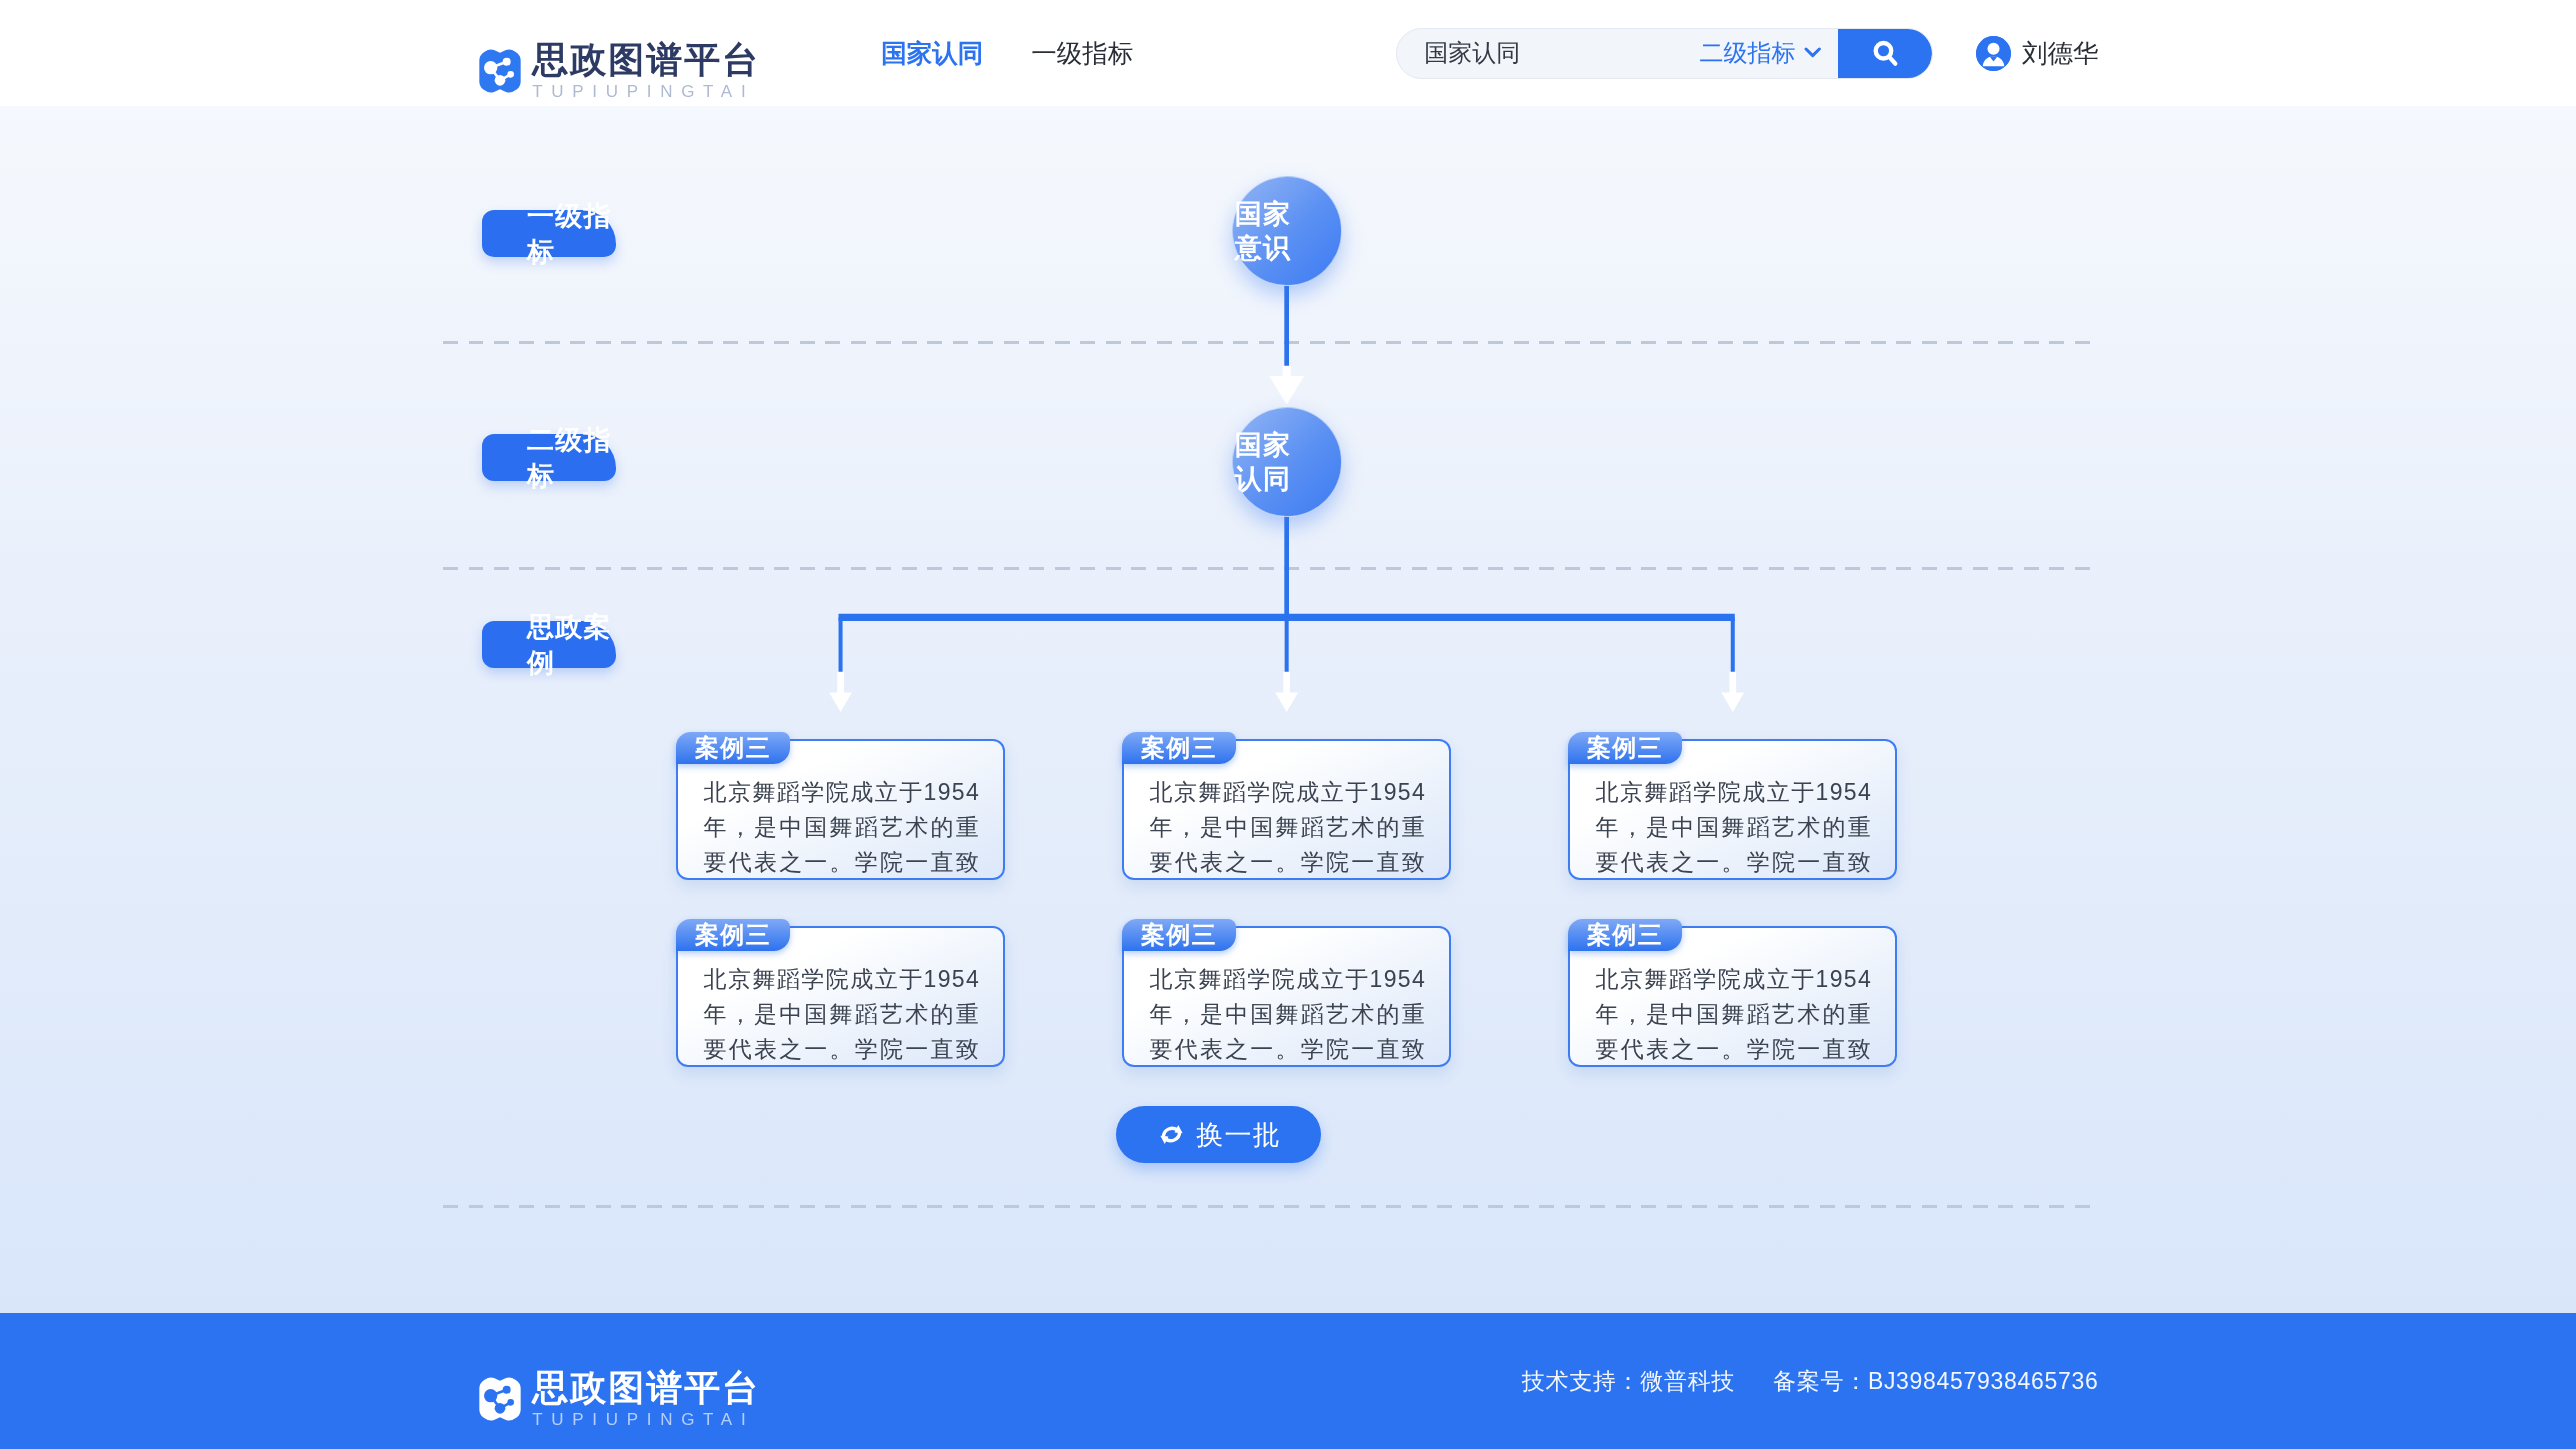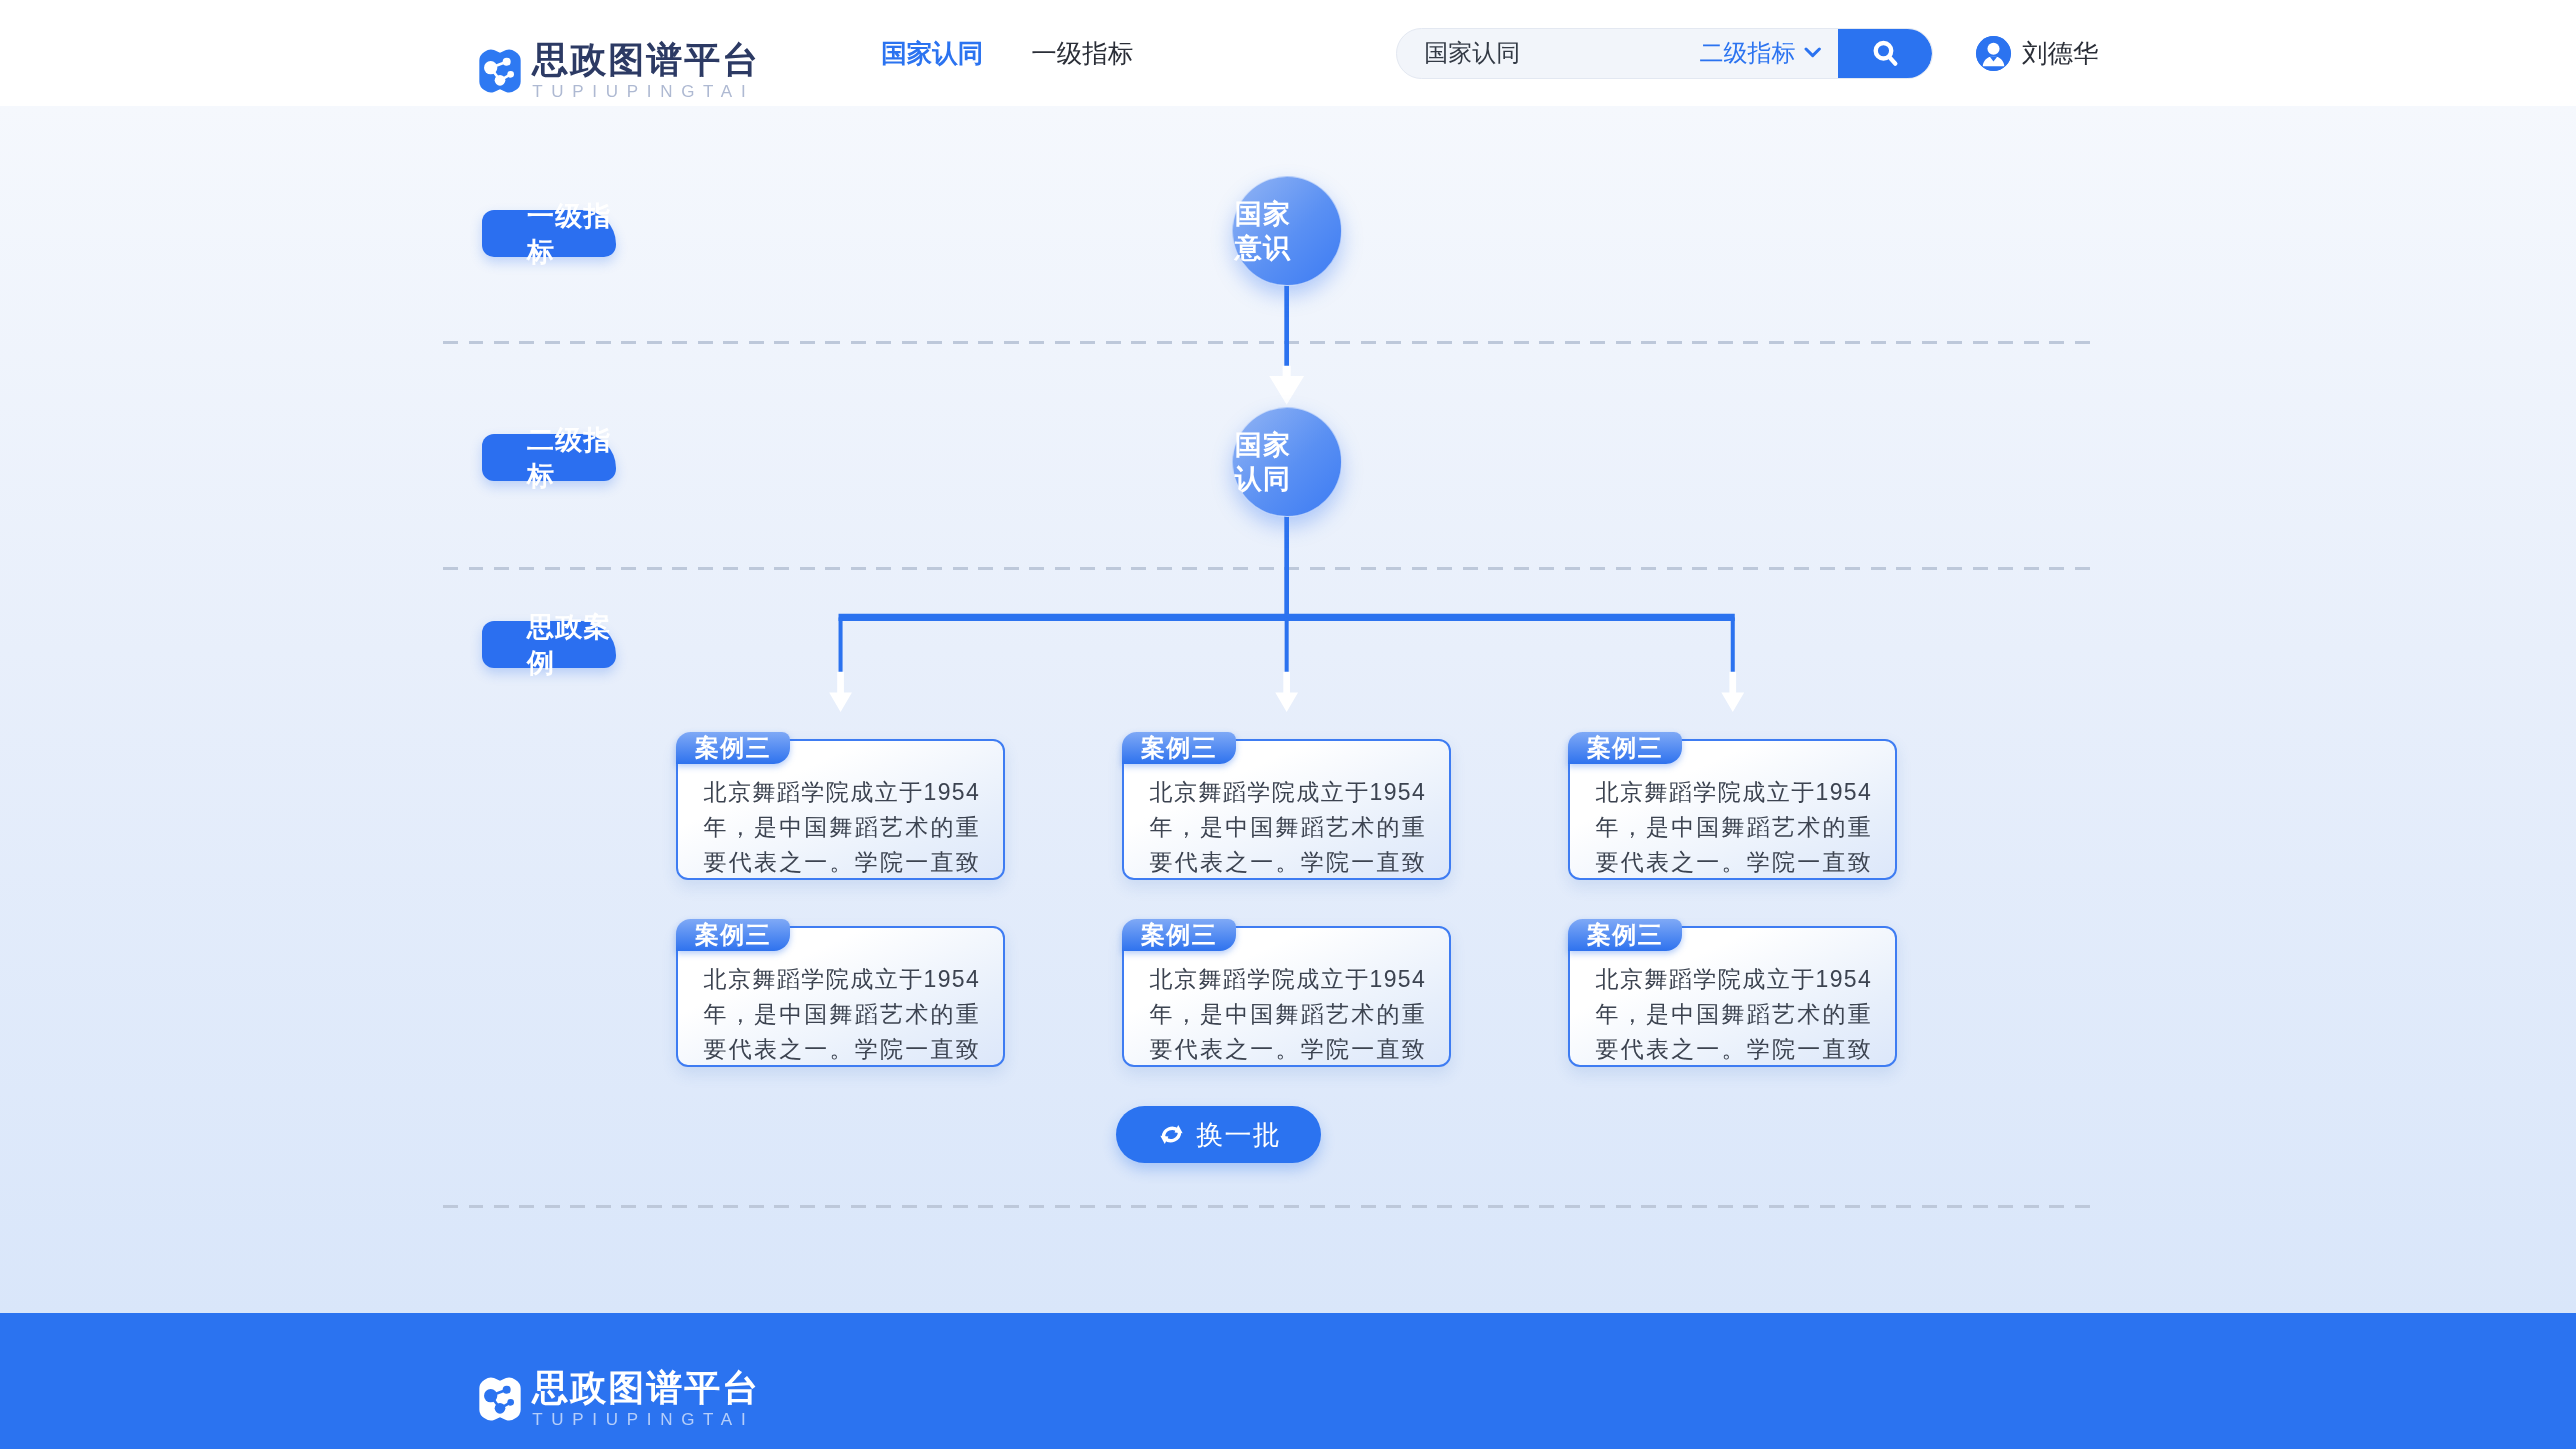--- a/index.html
+++ b/index.html
@@ -220,17 +220,21 @@
           <circle cx="49" cy="41" r="5" fill="#2B73F0"></circle>
           <line x1="19" y1="31" x2="43" y2="22" stroke="#2B73F0" stroke-width="4"></line>
           <line x1="19" y1="31" x2="33" y2="50" stroke="#2B73F0" stroke-width="4"></line>
           <line x1="33" y1="50" x2="49" y2="41" stroke="#2B73F0" stroke-width="4"></line>
         </svg>
         <div class="logo-text">
           <div class="logo-title">思政图谱平台</div>
           <div class="logo-sub">TUPIUPINGTAI</div>
         </div>
       </div>
+      <div class="footer-right">
+        <span>技术支持：微普科技</span>
+        <span>备案号：BJ398457938465736</span>
+      </div>
     </div>
   </div>
 
 </div>
 
 
 </body></html>

